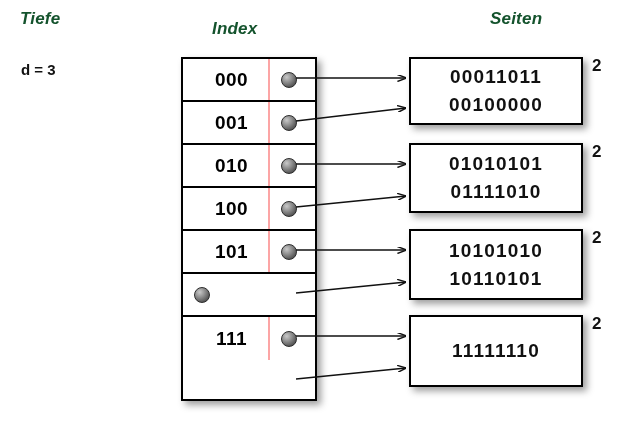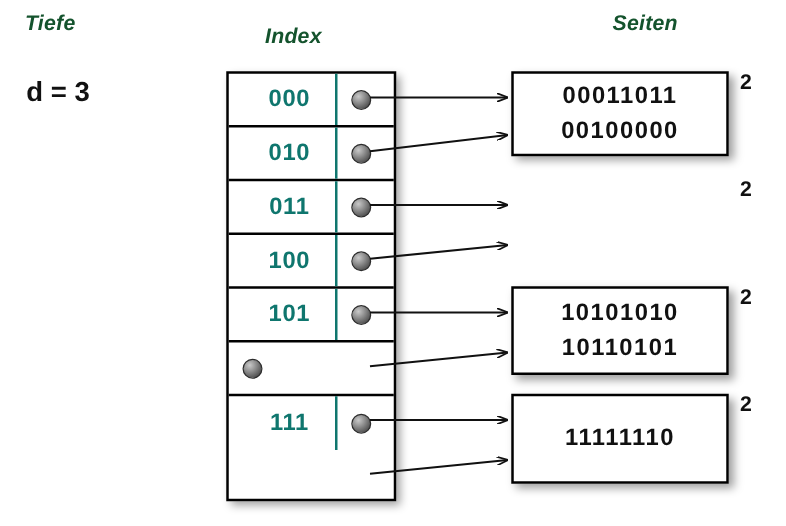--- a/index.html
+++ b/index.html
@@ -34,21 +34,21 @@
     color: #14532d;
   }
   #heading-tiefe  { left: 20px;  top: 9px; }
   #heading-index  { left: 212px; top: 19px; }
   #heading-seiten { left: 464px; top: 9px; margin-left: 26px; }
 
   .depth-value {
     position: absolute;
     left: 21px;
     top: 61px;
-    font-size: 22px;
+    font-size: 15px;
     font-weight: 700;
     white-space: nowrap;
     color: #111;
   }
 
   
   #index-table {
     position: absolute;
     left: 181px;
     top: 57px;
@@ -65,28 +65,28 @@
     box-sizing: border-box;
     border-bottom: 2px solid #000;
     display: flex;
     align-items: stretch;
   }
   .index-row:last-child { border-bottom: none; }
 
   .index-key {
     width: 87px;
     box-sizing: border-box;
-    border-right: 2px solid #0f766e;
+    border-right: 2px solid #fca5a5;
     display: flex;
     align-items: center;
     justify-content: center;
     font-size: 19px;
     font-weight: 700;
     letter-spacing: 0.5px;
-    color: #0f766e;
+    color: #000000;
     padding-left: 12px;
   }
   .index-ptr {
     flex: 1;
     position: relative;
   }
   .ptr-dot {
     position: absolute;
     left: 11px;
     top: 50%;
@@ -162,34 +162,34 @@
 
   <div id="index-table">
 
     <div class="index-row">
       <div class="index-key">000</div>
       <div class="index-ptr">
         <span class="ptr-dot"></span>
       </div>
     </div>
 
+    <div class="index-row">
+      <div class="index-key">001</div>
+      <div class="index-ptr">
+        <span class="ptr-dot"></span>
+      </div>
+    </div>
 
     <div class="index-row">
       <div class="index-key">010</div>
       <div class="index-ptr">
         <span class="ptr-dot"></span>
       </div>
     </div>
 
-    <div class="index-row">
-      <div class="index-key">011</div>
-      <div class="index-ptr">
-        <span class="ptr-dot"></span>
-      </div>
-    </div>
 
     <div class="index-row">
       <div class="index-key">100</div>
       <div class="index-ptr">
         <span class="ptr-dot"></span>
       </div>
     </div>
 
     <div class="index-row">
       <div class="index-key">101</div>
@@ -212,20 +212,24 @@
     </div>
 
   </div>
 
   <div class="page-box" id="page-box-0">
     <div class="page-line">00011011</div>
     <div class="page-line">00100000</div>
   </div>
   <div class="page-count" id="page-count-0">2</div>
 
+  <div class="page-box" id="page-box-1">
+    <div class="page-line">01010101</div>
+    <div class="page-line">01111010</div>
+  </div>
   <div class="page-count" id="page-count-1">2</div>
 
   <div class="page-box" id="page-box-2">
     <div class="page-line">10101010</div>
     <div class="page-line">10110101</div>
   </div>
   <div class="page-count" id="page-count-2">2</div>
 
   <div class="page-box" id="page-box-3">
     <div class="page-line">11111110</div>

